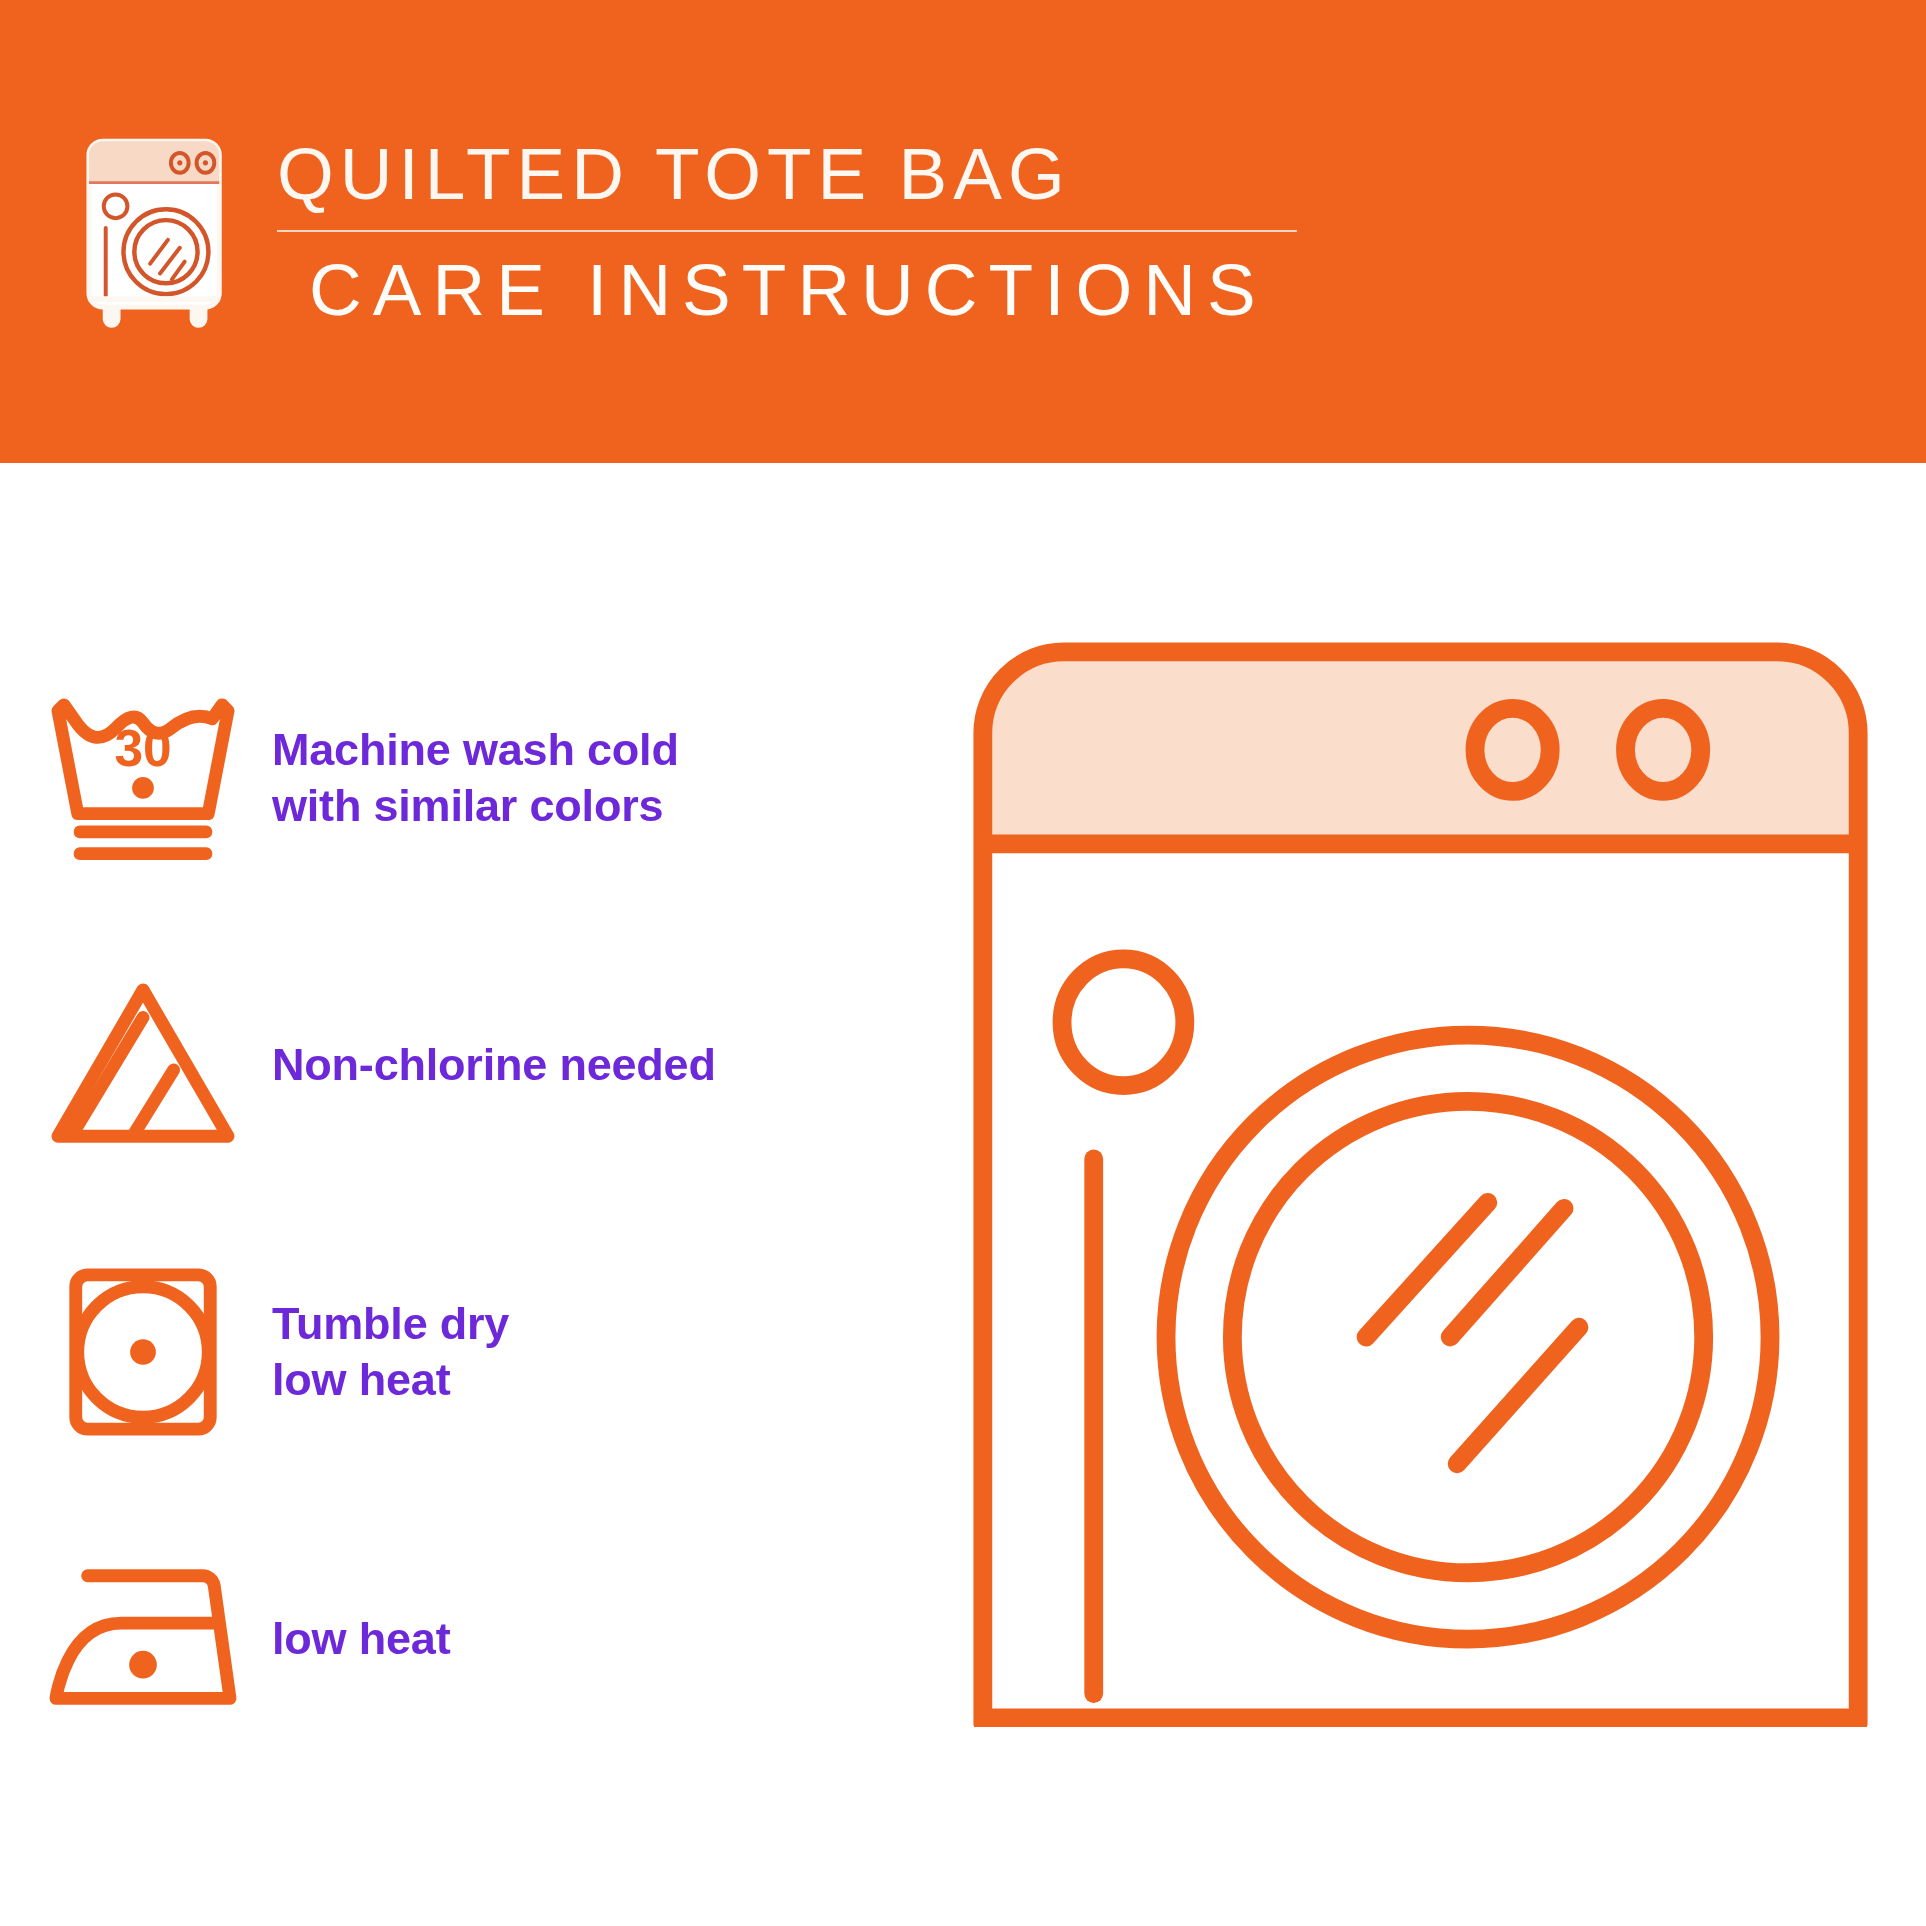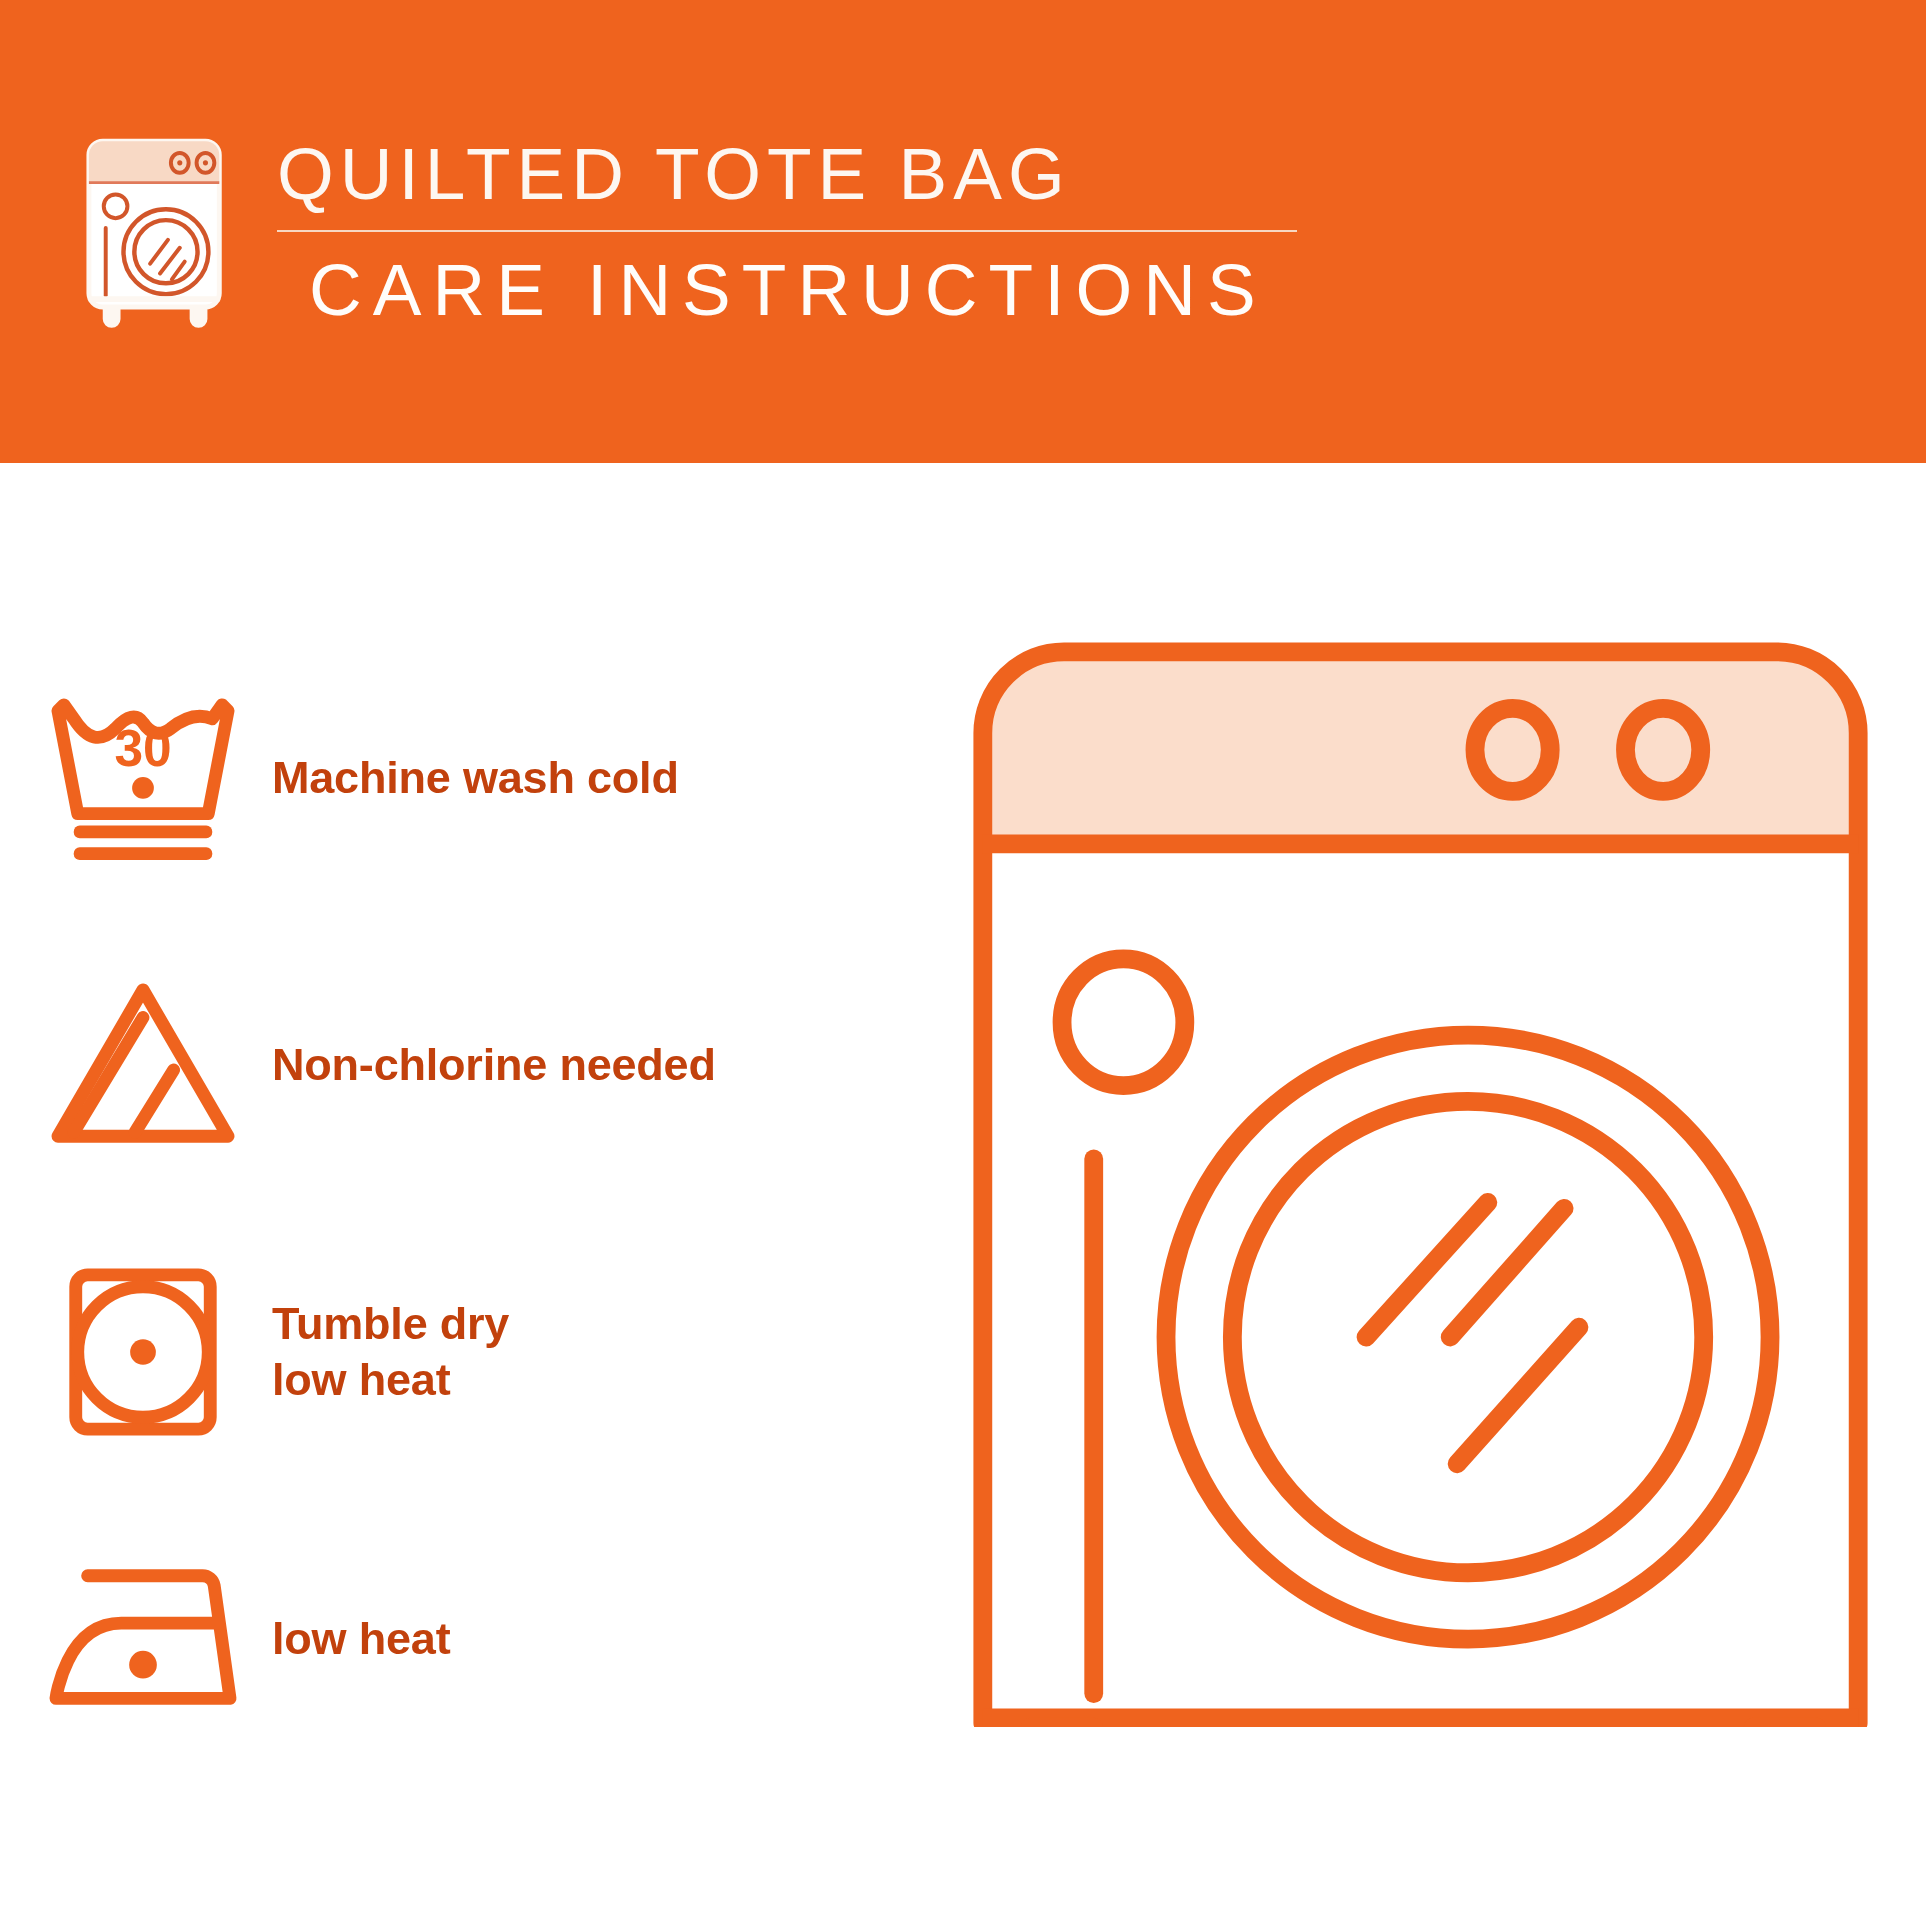--- a/index.html
+++ b/index.html
@@ -94,21 +94,21 @@
   .care-symbol svg {
     display: block;
   }
   .care-text {
     flex: 1 1 auto;
     padding-left: 10px;
     font-family: "Liberation Sans", sans-serif;
     font-size: 45px;
     line-height: 56px;
     font-weight: 700;
-    color: #c2410c;
+    color: #6d28d9;
     letter-spacing: -0.2px;
   }
   .care-text .ln { display: block; }
 
   
   .washer-illustration {
     position: absolute;
     left: 965px;
     top: 634px;
     width: 911px;
@@ -175,20 +175,21 @@
           <path d="M14 22 L20 16 L30 30 Q50 62 72 40 Q90 20 100 34 Q112 52 128 40 Q150 22 170 30 L180 16 L186 22
                    L166 126 L34 126 Z" fill="none" stroke="#ef631e" stroke-width="13" stroke-linejoin="round" stroke-linecap="round"></path>
           <text x="100" y="78" text-anchor="middle" font-family="Liberation Sans, sans-serif" font-size="52" font-weight="700" fill="#ef631e">30</text>
           <circle cx="100" cy="100" r="11" fill="#ef631e"></circle>
           <rect x="30" y="138" width="140" height="13" rx="6" fill="#ef631e"></rect>
           <rect x="30" y="160" width="140" height="13" rx="6" fill="#ef631e"></rect>
         </svg>
       </div>
       <div class="care-text">
         <span class="ln">Machine wash cold</span>
+        <span class="ln">with similar colors</span>
       </div>
     </div>
 
     <div class="care-row">
       <div class="care-symbol">
         <svg viewBox="0 0 200 180" width="198" height="178" xmlns="http://www.w3.org/2000/svg">
           <path d="M100 14 L186 162 L14 162 Z" fill="none" stroke="#ef631e" stroke-width="13" stroke-linejoin="round"></path>
           <line x1="100" y1="42" x2="30" y2="158" stroke="#ef631e" stroke-width="13" stroke-linecap="round"></line>
           <line x1="131" y1="95" x2="92" y2="158" stroke="#ef631e" stroke-width="13" stroke-linecap="round"></line>
         </svg>

